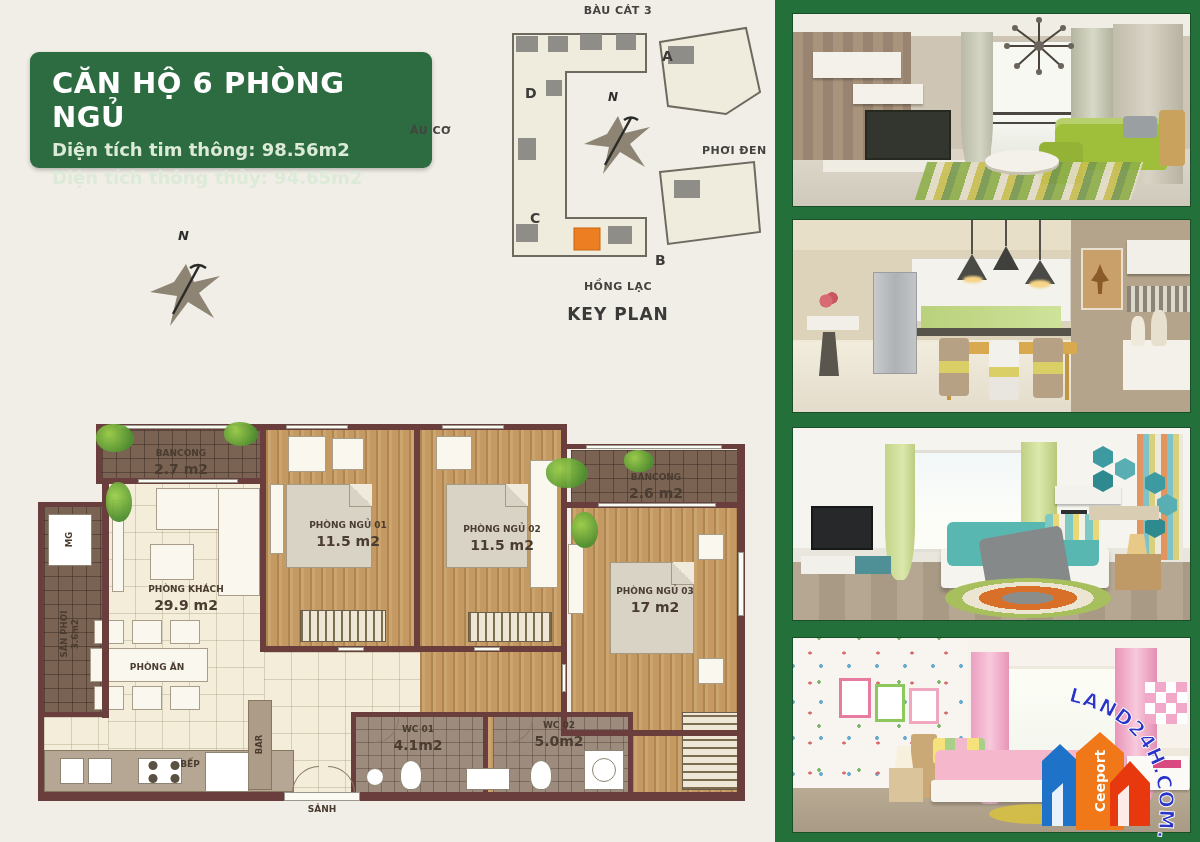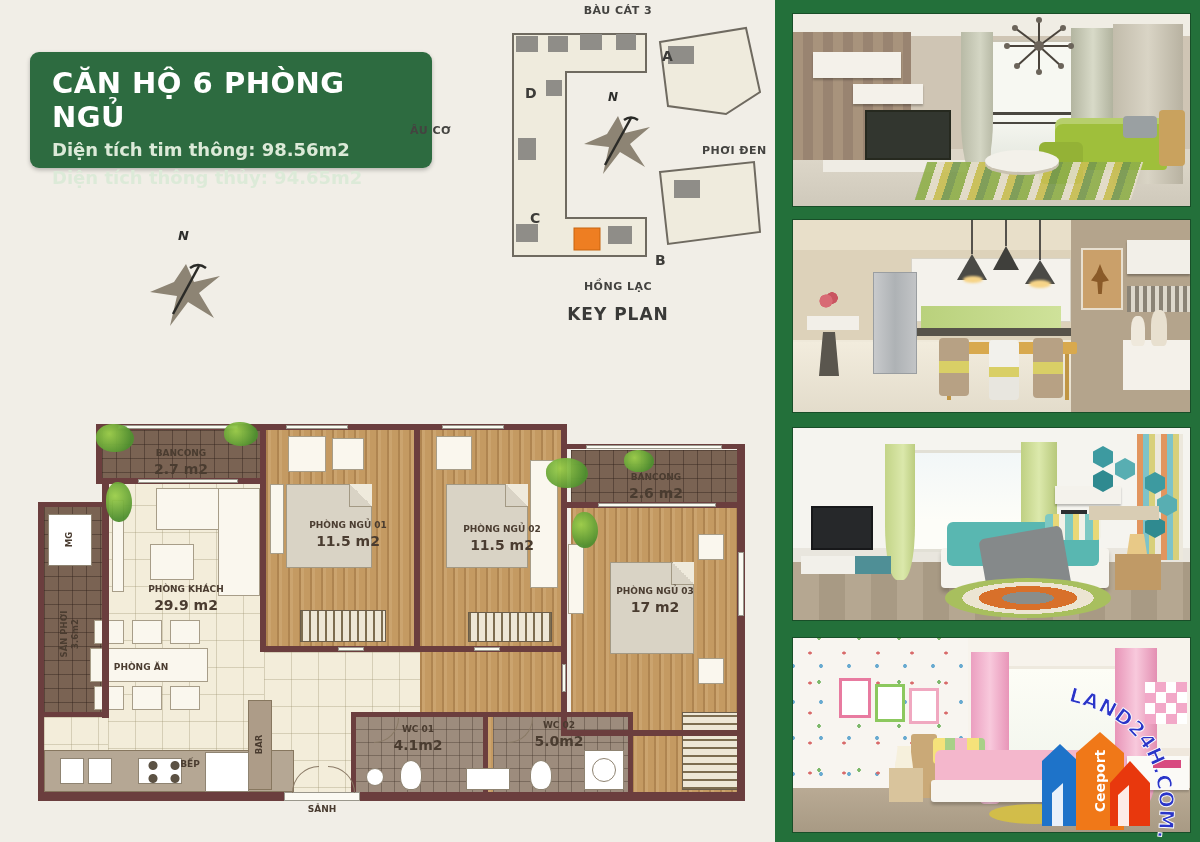--- a/index.html
+++ b/index.html
@@ -242,21 +242,21 @@
       <div class="area">2.6 m2</div>
     </div>
     <div class="rlabel" style="left:82px;top:160px;width:132px;">
       <div>PHÒNG KHÁCH</div>
       <div class="area">29.9 m2</div>
     </div>
     <div class="rlabel" style="left:558px;top:162px;width:118px;">
       <div>PHÒNG NGỦ 03</div>
       <div class="area">17 m2</div>
     </div>
-    <div class="rlabel" style="left:40px;top:238px;width:126px;">
+    <div class="rlabel" style="left:56px;top:238px;width:126px;">
       <div>PHÒNG ĂN</div>
     </div>
     <div class="vlabel" style="left:4px;top:160px;width:56px;height:100px;">
       <div>
         <span>SÂN PHƠI</span><br>
         <span>3.6m2</span>
       </div>
     </div>
     <div class="vlabel" style="left:10px;top:90px;width:44px;height:52px;">
       <div>MG</div>

